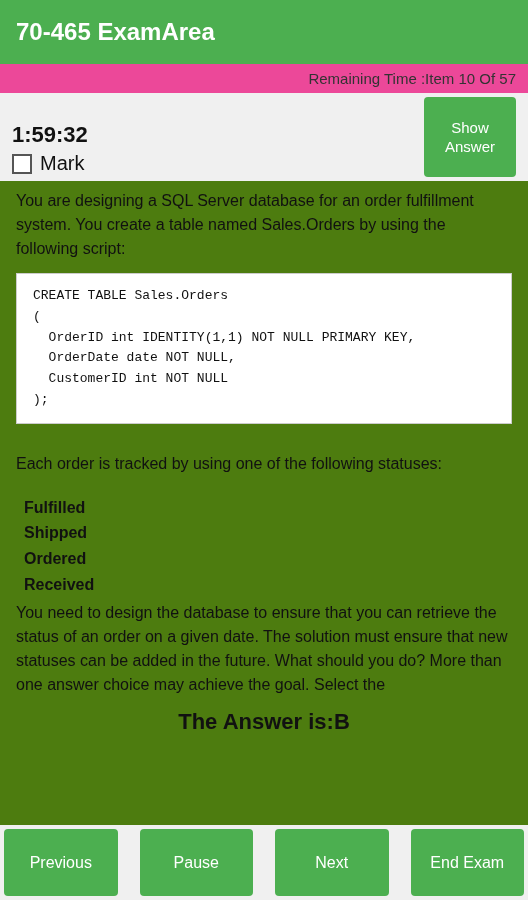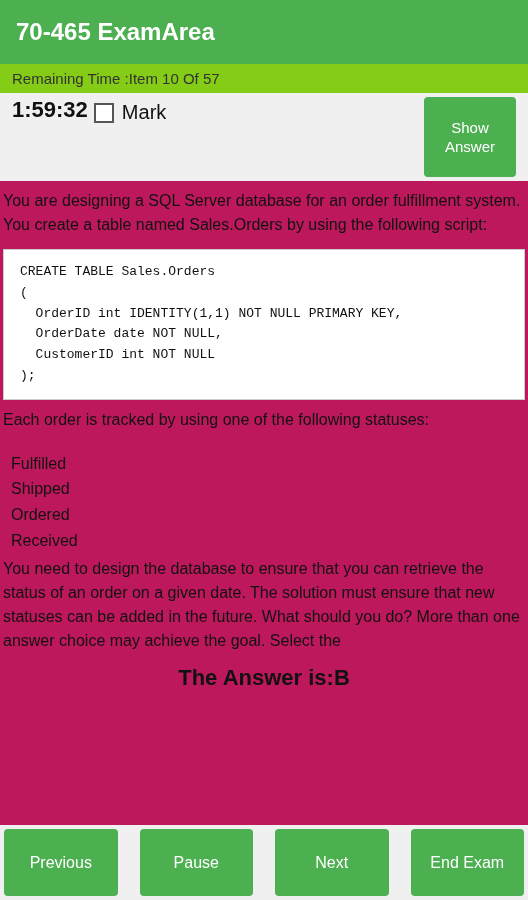--- a/index.html
+++ b/index.html
@@ -22,38 +22,39 @@
     }
     #header-title {
       color: white;
       font-size: 24px;
       font-weight: bold;
     }
 
     
     #meta-bar {
       display: flex;
-      justify-content: flex-start;
+      justify-content: flex-end;
       padding: 6px 12px;
-      background: #84cc16;
+      background: #ec4899;
       font-size: 15px;
       color: #333;
     }
 
     
     #timer-row {
       display: flex;
       align-items: flex-start;
       padding: 4px 12px 4px 12px;
       justify-content: space-between;
       background: #f0f0f0;
     }
     #timer-left {
       display: flex;
-      gap: 6px;
+      flex-direction: column;
+      margin-top: 25px;
     }
     #timer-text {
       font-size: 22px;
       font-weight: bold;
       color: #111;
     }
     #mark-row {
       display: flex;
       align-items: center;
       gap: 8px;
@@ -82,56 +83,57 @@
       width: 92px;
       height: 80px;
       text-align: center;
       line-height: 1.3;
       flex-shrink: 0;
     }
 
     
     #content-area {
       flex: 1;
-      padding: 8px 3px;
-      background: #be185d;
+      padding: 8px 16px;
+      background: #4d7c0f;
       overflow-y: auto;
     }
     #question-text {
       font-size: 16px;
       color: #111;
       line-height: 1.5;
       margin-bottom: 12px;
     }
 
     
     #code-block {
       background: white;
       border: 1px solid #ccc;
       padding: 12px 16px;
       font-family: 'Courier New', monospace;
       font-size: 13px;
       color: #111;
-      margin-bottom: 8px;
+      margin-bottom: 28px;
       line-height: 1.6;
       white-space: pre;
     }
 
     #question-text2 {
       font-size: 16px;
       color: #111;
       line-height: 1.5;
       margin-bottom: 19px;
     }
     #statuses-list {
       font-size: 16px;
       color: #111;
       line-height: 1.6;
       padding-left: 8px;
       margin-bottom: 4px;
+      font-weight: bold;
     }
     #question-text3 {
       font-size: 16px;
       color: #111;
       line-height: 1.5;
       margin-bottom: 12px;
     }
 
     
     #answer-reveal {

